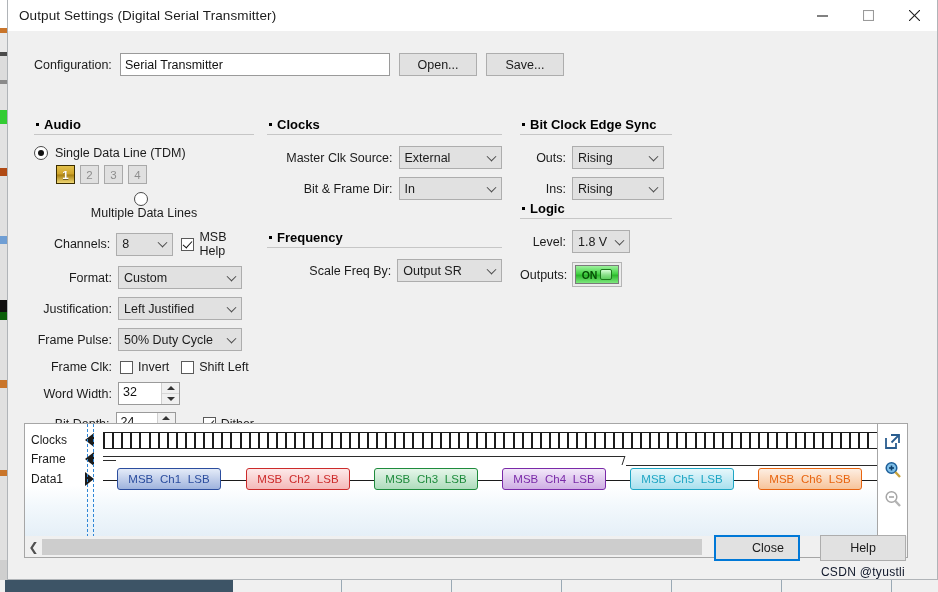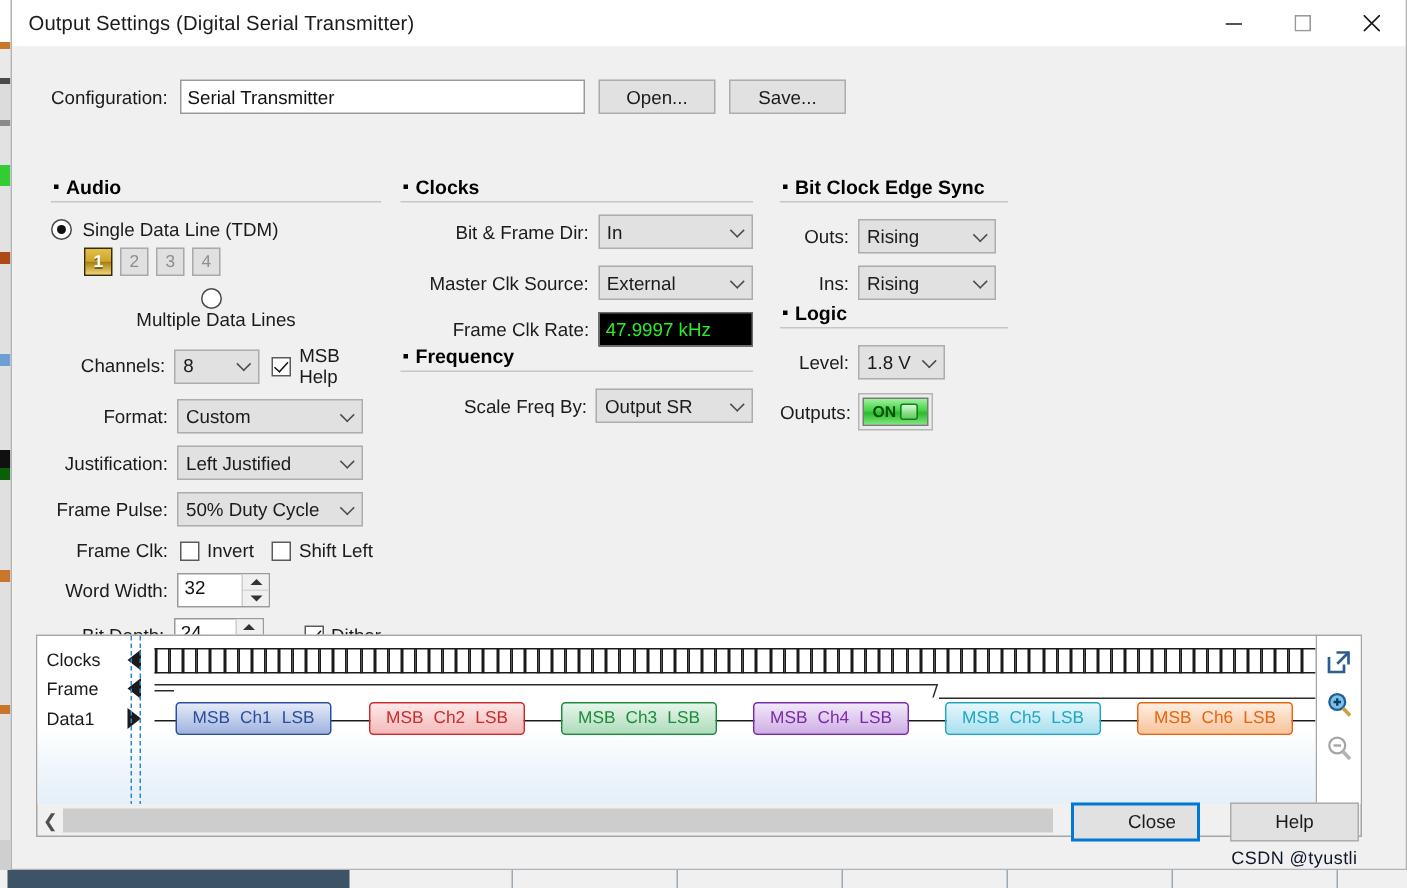--- a/index.html
+++ b/index.html
@@ -457,40 +457,36 @@
           <span class="lbl">Dither</span>
         </div>
       </div>
     </div>
 
     <div class="sect" style="left:259px; top:86px; width:235px;">
       <div class="sect-hdr">
         <span class="bullet"></span><span>Clocks</span>
       </div>
 
+      <div class="frow" style="margin-top:11px;">
+        <span class="flabel" style="width:128px;">Master Clk Source:</span>
+        <div class="combo" style="width:105px; margin-left:6px;">
+          <span>External</span>
+          <i class="chev"></i>
+        </div>
+      </div>
+
       <div class="frow">
         <span class="flabel" style="width:128px;">Bit &amp; Frame Dir:</span>
         <div class="combo" style="width:105px; margin-left:6px;">
           <span>In</span>
           <i class="chev"></i>
         </div>
       </div>
 
-      <div class="frow" style="margin-top:11px;">
-        <span class="flabel" style="width:128px;">Master Clk Source:</span>
-        <div class="combo" style="width:105px; margin-left:6px;">
-          <span>External</span>
-          <i class="chev"></i>
-        </div>
-      </div>
-
-      <div class="frow">
-        <span class="flabel" style="width:128px;">Frame Clk Rate:</span>
-        <div id="rate-readout" style="margin-left:6px;">47.9997 kHz</div>
-      </div>
     </div>
 
     <div class="sect" style="left:259px; top:199px; width:235px;">
       <div class="sect-hdr">
         <span class="bullet"></span><span>Frequency</span>
       </div>
       <div class="frow" style="margin-top:11px;">
         <span class="flabel" style="width:128px;">Scale Freq By:</span>
         <div class="combo" style="width:107px; margin-left:6px;">
           <span>Output SR</span>

